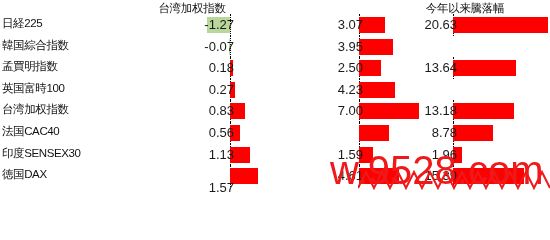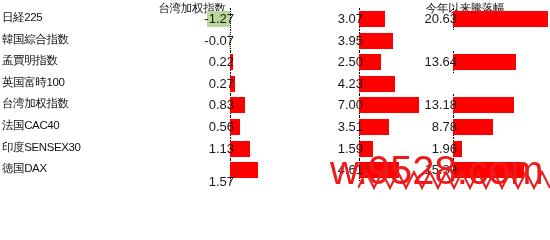--- a/index.html
+++ b/index.html
@@ -35,21 +35,21 @@
     letter-spacing: -0.3px;
   }
   .col-head.c1 { left: 128px; width: 128px; }
   .col-head.c2 { left: 258px; width: 128px; }
   .col-head.c3 { left: 390px; width: 150px; }
 
   
   .rows {
     position: absolute;
     left: 0;
-    top: 8px;
+    top: 14px;
     width: 550px;
     height: 174px;
   }
   .row {
     position: absolute;
     left: 0;
     width: 550px;
     height: 21.6px;
   }
 
@@ -163,21 +163,21 @@
           <div class="axis" style="left: 101px;"></div>
           <div class="bar pos" style="width: 33.97px; left: 101px;"></div>
           <div class="value" style="left: 0px; width: 105px;">3.95</div>
         </div>
       </div>
       <div class="row" style="top: 43.2px;">
         <div class="row-label">孟買明指数</div>
         <div class="cell c1">
           <div class="axis" style="left: 102px;"></div>
           <div class="bar pos" style="width: 3.24px; left: 102px;"></div>
-          <div class="value" style="left: 0px; width: 106px;">0.22</div>
+          <div class="value" style="left: 0px; width: 106px;">0.18</div>
         </div>
         <div class="cell c2">
           <div class="axis" style="left: 101px;"></div>
           <div class="bar pos" style="width: 21.5px; left: 101px;"></div>
           <div class="value" style="left: 0px; width: 105px;">2.50</div>
         </div>
         <div class="cell c3">
           <div class="axis" style="left: 63px;"></div>
           <div class="bar pos" style="width: 62.744px; left: 63px;"></div>
           <div class="value" style="left: 0px; width: 67px; text-align: right;">13.64</div>
@@ -217,21 +217,20 @@
       <div class="row" style="top: 108px;">
         <div class="row-label">法国CAC40</div>
         <div class="cell c1">
           <div class="axis" style="left: 102px;"></div>
           <div class="bar pos" style="width: 10.08px; left: 102px;"></div>
           <div class="value" style="left: 0px; width: 106px;">0.56</div>
         </div>
         <div class="cell c2">
           <div class="axis" style="left: 101px;"></div>
           <div class="bar pos" style="width: 30.186px; left: 101px;"></div>
-          <div class="value" style="left: 0px; width: 105px;">3.51</div>
         </div>
         <div class="cell c3">
           <div class="axis" style="left: 63px;"></div>
           <div class="bar pos" style="width: 40.388px; left: 63px;"></div>
           <div class="value" style="left: 0px; width: 67px;">8.78</div>
         </div>
       </div>
       <div class="row" style="top: 129.6px;">
         <div class="row-label">印度SENSEX30</div>
         <div class="cell c1">

